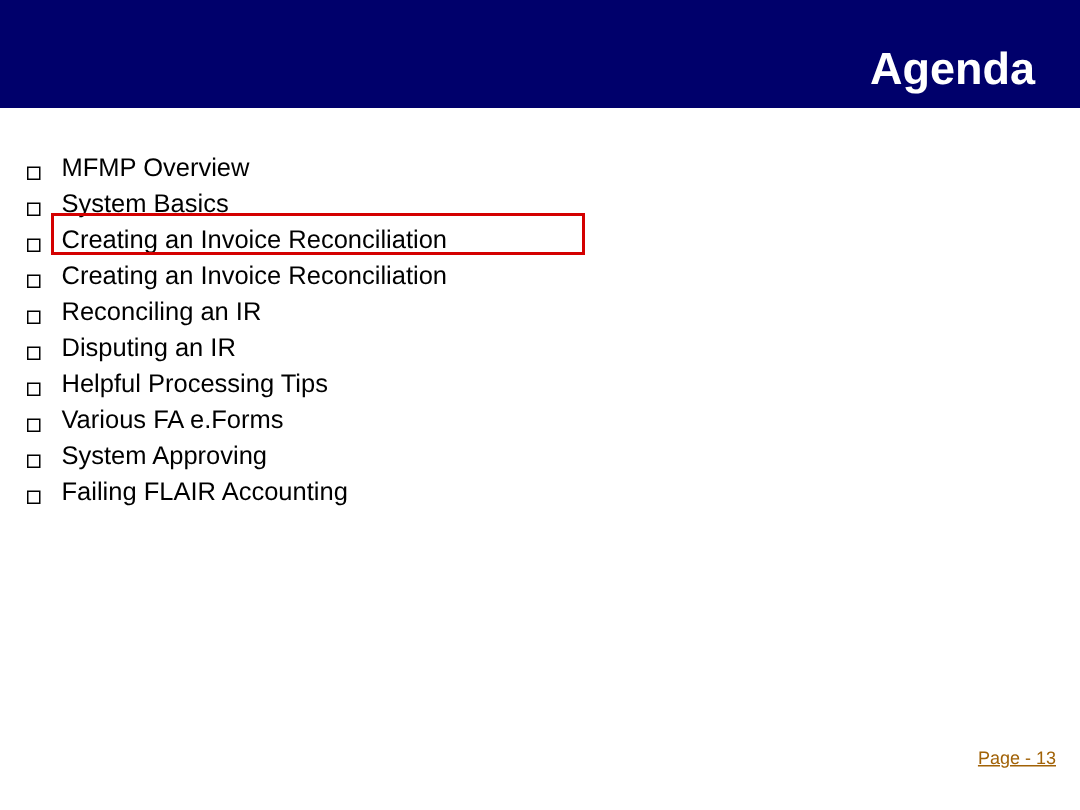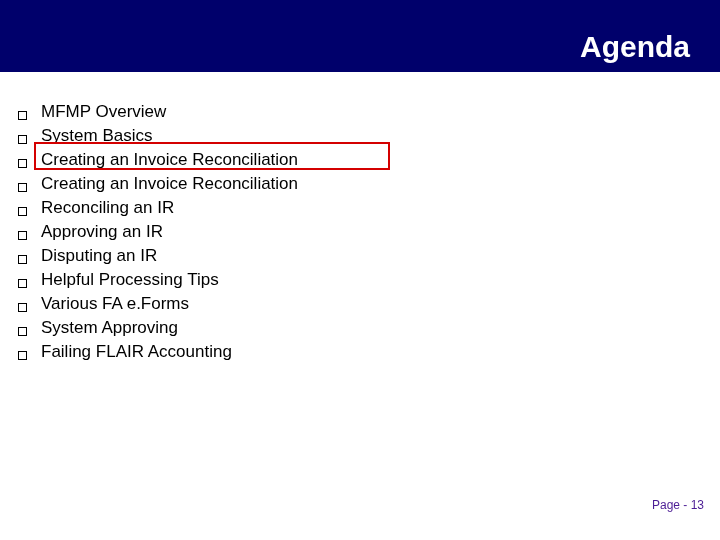--- a/index.html
+++ b/index.html
@@ -48,21 +48,22 @@
   .highlight-box{
     position:absolute;
     border:2px solid #d40000;
     pointer-events:none;
   }
   .footer{
     position:absolute;
     right:16px;
     bottom:28px;
     font-size:12px;
-    color:#4c1d95;
+    color:#a16207;
+    text-decoration:underline;
   }
 </style>
 </head>
 <body>
 
 <div class="header">
   <div class="header-title">Agenda</div>
 </div>
 
 <div class="content">
@@ -81,24 +82,20 @@
   <div class="item">
     <span class="bullet"></span>
     <span class="label">Creating an Invoice Reconciliation</span>
   </div>
   <div class="item">
     <span class="bullet"></span>
     <span class="label">Reconciling an IR</span>
   </div>
   <div class="item">
     <span class="bullet"></span>
-    <span class="label">Approving an IR</span>
-  </div>
-  <div class="item">
-    <span class="bullet"></span>
     <span class="label">Disputing an IR</span>
   </div>
   <div class="item">
     <span class="bullet"></span>
     <span class="label">Helpful Processing Tips</span>
   </div>
   <div class="item">
     <span class="bullet"></span>
     <span class="label">Various FA e.Forms</span>
   </div>

